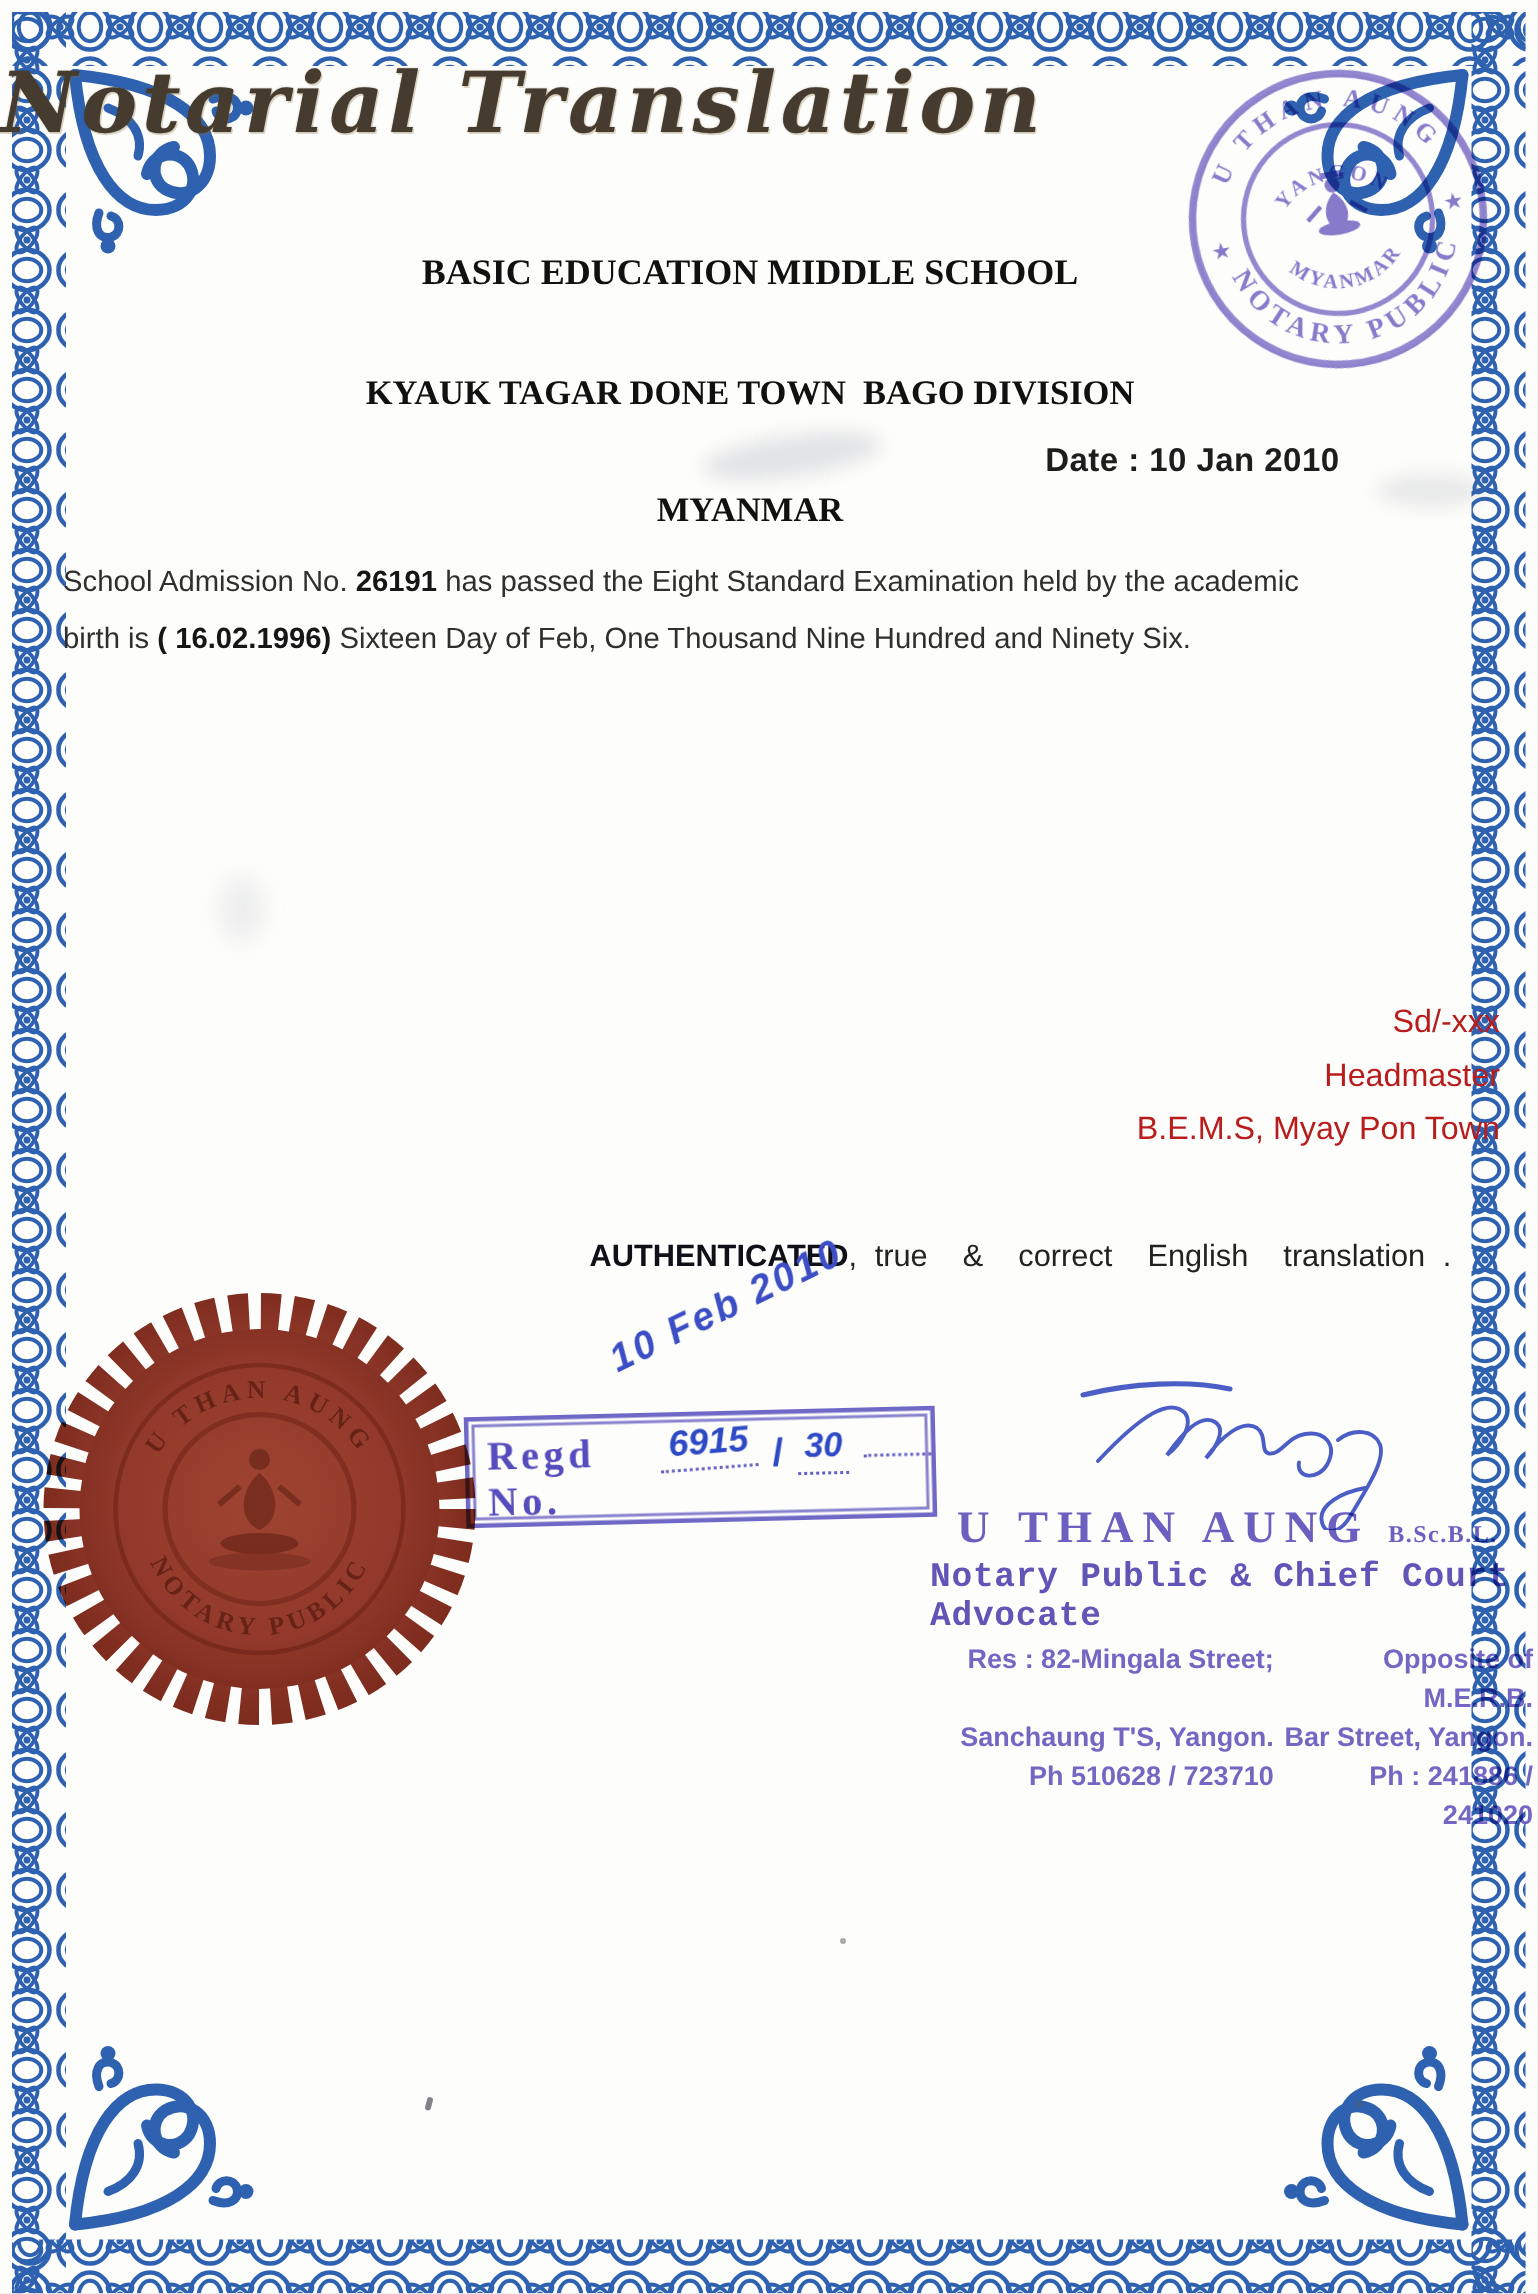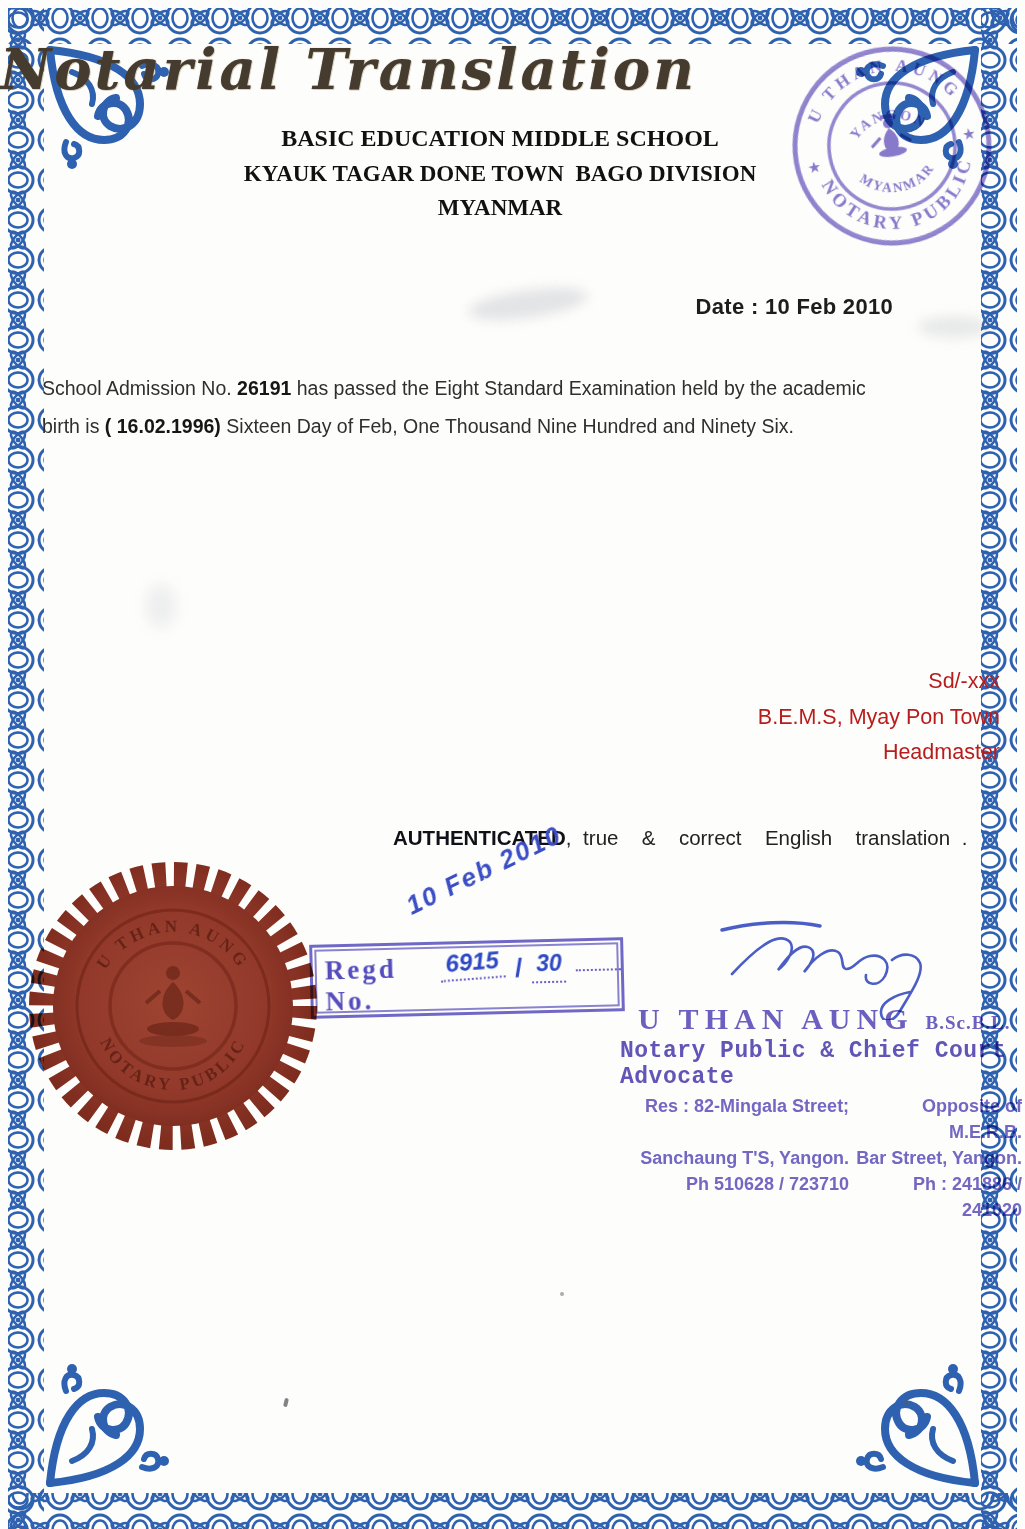--- a/index.html
+++ b/index.html
@@ -12,21 +12,21 @@
   .border-svg{position:absolute;left:0;top:0;width:1025px;height:1529px;z-index:1;pointer-events:none;}
   
   .title{
     position:absolute;left:0;top:36px;width:1000px;text-align:left;z-index:3;
     font-family:"DejaVu Serif",serif;font-style:italic;font-weight:700;
     font-size:56px;letter-spacing:3px;color:#453b2f;
     text-shadow:0 0 1px rgba(80,60,30,.55), 1px 1px 0 rgba(140,110,50,.25);
   }
   .school{position:absolute;left:0;top:120px;width:1000px;text-align:center;z-index:3;
     font-family:"Liberation Serif",serif;font-weight:700;color:#111;}
-  .school div{white-space:pre-wrap;}
+  .school div{white-space:pre-wrap;margin-top:44px;}
   .school .l1{font-size:24px;line-height:36px;}
   .school .l2{font-size:23px;line-height:35px;}
   .school .l3{font-size:23px;line-height:33px;}
   
   .date-line{position:absolute;top:294px;right:132px;z-index:3;
     font-size:22px;font-weight:700;color:#1d1d1d;letter-spacing:.3px;}
   
   .body-text{position:absolute;left:42px;top:370px;width:952px;z-index:3;
     font-size:19.5px;line-height:37.5px;color:#2f2f2f;}
   .body-text .bl{white-space:pre-wrap;}
@@ -58,21 +58,21 @@
     border-bottom:2px dotted rgba(88,79,193,.9);padding:0 4px 4px 4px;}
   .regd-tail{width:56px;height:20px;border-bottom:2px dotted rgba(88,79,193,.9);}
   
   .sig-svg{position:absolute;left:692px;top:912px;z-index:5;}
   
   .notary-stamp{position:absolute;left:620px;top:1002px;width:402px;z-index:5;
     color:#6c60c3;mix-blend-mode:multiply;filter:blur(.35px);}
   .notary-name-row{display:flex;align-items:baseline;gap:12px;justify-content:flex-start;padding-left:18px;}
   .notary-name{font-family:"Liberation Serif",serif;font-weight:700;font-size:30px;
     letter-spacing:6px;color:#6c60c3;}
-  .notary-degree{font-family:"Liberation Serif",serif;font-weight:700;font-size:19px;letter-spacing:1px;}
+  .notary-degree{font-family:"Liberation Serif",serif;font-weight:700;font-size:16px;letter-spacing:1px;}
   .notary-title{font-family:Liberation Mono, monospace;font-weight:700;font-size:23px;
     letter-spacing:.5px;margin-top:2px;color:#6257bb;}
   .notary-grid{display:grid;grid-template-columns:57% 43%;margin-top:3px;
     font-family:Liberation Sans, sans-serif;font-weight:700;font-size:18px;line-height:26px;color:#7468c6;text-align:right;}
   
   .purple-seal{position:absolute;left:786px;top:40px;z-index:4;mix-blend-mode:multiply;
     opacity:.9;transform:rotate(-10deg);filter:blur(.3px);}
   .red-seal{position:absolute;left:22px;top:855px;z-index:4;mix-blend-mode:multiply;filter:blur(.3px);}
   
   .smudge{position:absolute;z-index:2;border-radius:50%;pointer-events:none;}
@@ -172,31 +172,31 @@
     </g>
     <g fill="#7b6cc9">
       <circle cx="106" cy="83" r="5"></circle>
       <path d="M106,88 C99,94 97,102 100,108 L112,108 C115,102 113,94 106,88 Z"></path>
       <path d="M96,96 L86,104 M116,96 L126,104" stroke="#7b6cc9" stroke-width="3" fill="none"></path>
       <ellipse cx="106" cy="112" rx="14" ry="4.5"></ellipse>
       <rect x="99" y="74" width="14" height="4"></rect>
     </g>
   </svg>
 
-  <div class="date-line">Date : 10 Feb 2010</div>
+  <div class="date-line">Date : 10 Jan 2010</div>
 
   <div class="body-text">
     <div class="bl"><span>School Admission No. </span><span class="b">26191</span><span> has passed the Eight Standard Examination held by the academic</span></div>
     <div class="bl"><span>birth is </span><span class="b">( 16.02.1996)</span><span> Sixteen Day of Feb, One Thousand Nine Hundred and Ninety Six.</span></div>
   </div>
 
   <div class="sig-block">
     <div>Sd/-xxx</div>
+    <div>Headmaster</div>
     <div>B.E.M.S, Myay Pon Town</div>
-    <div>Headmaster</div>
   </div>
 
   <div class="auth-line"><span class="b">AUTHENTICATED</span><span>, true  &amp;  correct  English  translation .</span></div>
 
   <div class="hand-date">10 Feb 2010</div>
 
   <svg class="red-seal" width="302" height="302" viewBox="0 0 302 302" xmlns="http://www.w3.org/2000/svg">
     <defs>
       <radialGradient id="redg" cx="50%" cy="48%" r="55%">
         <stop offset="0%" stop-color="#a04432"></stop>

